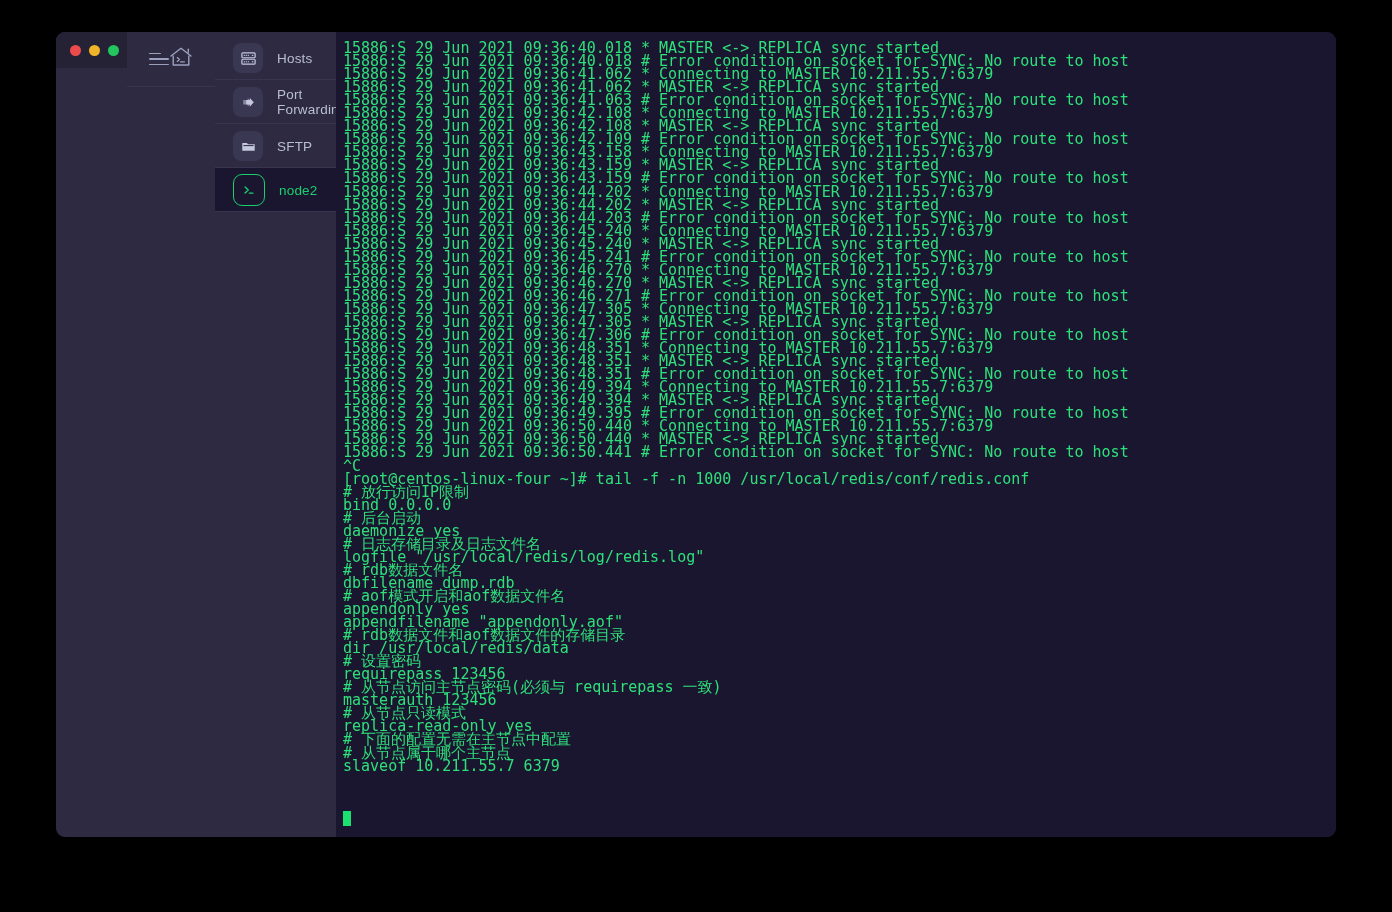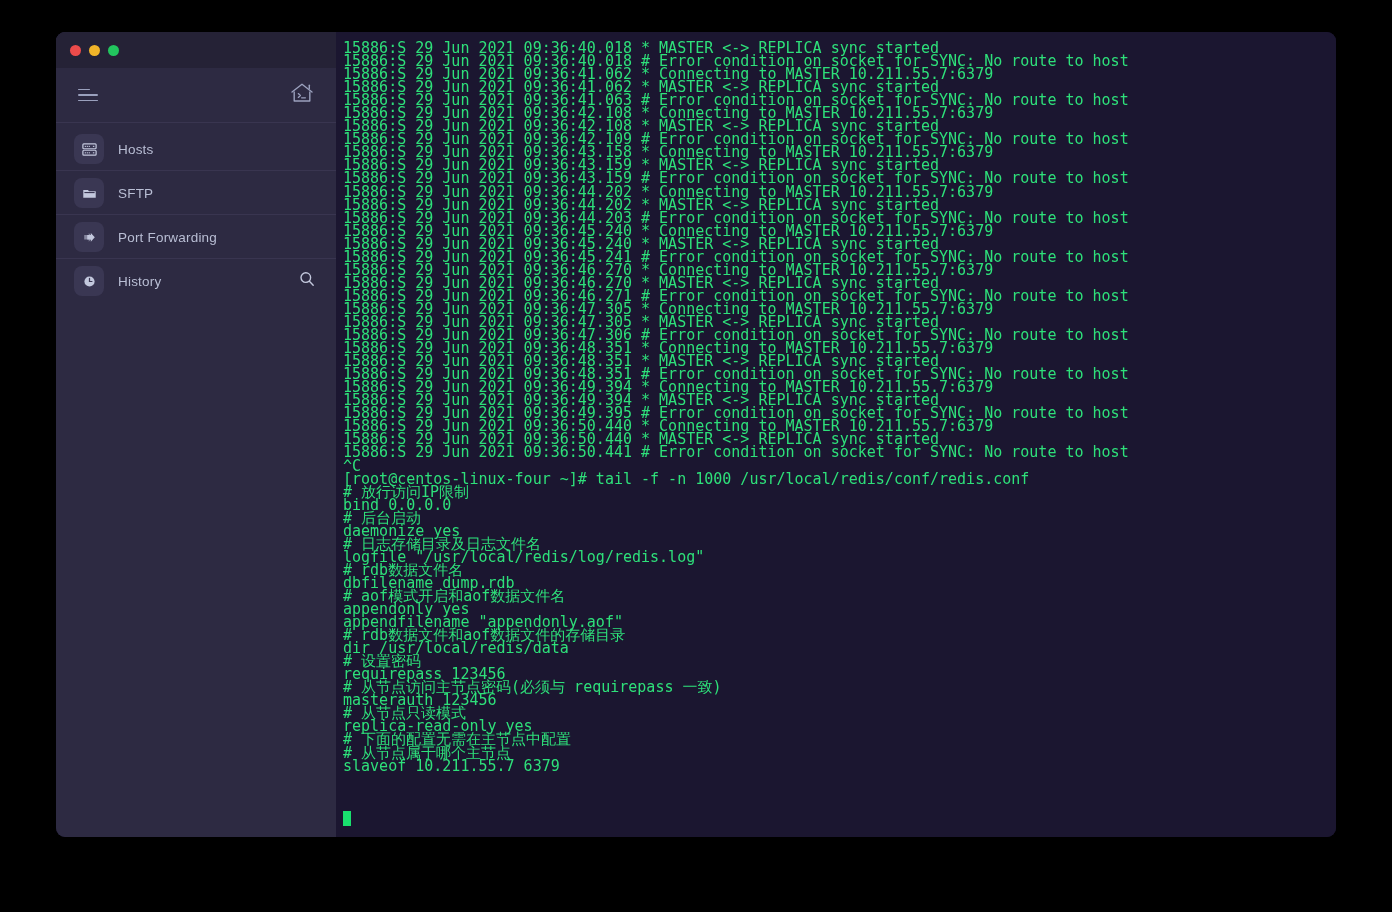--- a/index.html
+++ b/index.html
@@ -31,21 +31,21 @@
     display: flex;
     flex-direction: row;
   }
 
   
   .sidebar {
     width: 280px;
     height: 100%;
     background: #2d2a42;
     display: flex;
-    flex-direction: column;
+    flex-direction: row;
     flex: none;
     position: relative;
   }
 
   .titlebar {
     height: 36px;
     background: #252236;
     display: flex;
     align-items: center;
     padding-left: 14px;
@@ -229,57 +229,52 @@
               <rect x="12.6" y="11.9" width="1.5" height="1.2" fill="#c3c8dd"></rect>
             </svg>
           </span>
           <span class="nav-label">Hosts</span>
           <span class="sep"></span>
         </div>
 
         <div class="nav-item">
           <span class="nav-icon">
             <svg width="17" height="17" viewBox="0 0 18 18">
-              <path d="M2.4 5.2 L2.4 13.4 L15.6 13.4 L15.6 6.6 L8.6 6.6 L7.3 5.2 Z" fill="#c3c8dd"></path>
-              <rect x="3.6" y="7.4" width="10.8" height="1.2" fill="#3a3753"></rect>
-            </svg>
-          </span>
-          <span class="nav-label">SFTP</span>
+              <path d="M3.4 6.4 L8.2 6.4 L8.2 4.2 L12.4 8.8 L8.2 13.4 L8.2 11.2 L3.4 11.2 Z" fill="#c3c8dd" opacity="0.55"></path>
+              <path d="M6.6 6.4 L10.4 6.4 L10.4 4.2 L14.6 8.8 L10.4 13.4 L10.4 11.2 L6.6 11.2 Z" fill="#c3c8dd"></path>
+            </svg>
+          </span>
+          <span class="nav-label">Port Forwarding</span>
           <span class="sep"></span>
         </div>
 
         <div class="nav-item">
           <span class="nav-icon">
             <svg width="17" height="17" viewBox="0 0 18 18">
-              <path d="M3.4 6.4 L8.2 6.4 L8.2 4.2 L12.4 8.8 L8.2 13.4 L8.2 11.2 L3.4 11.2 Z" fill="#c3c8dd" opacity="0.55"></path>
-              <path d="M6.6 6.4 L10.4 6.4 L10.4 4.2 L14.6 8.8 L10.4 13.4 L10.4 11.2 L6.6 11.2 Z" fill="#c3c8dd"></path>
-            </svg>
-          </span>
-          <span class="nav-label">Port Forwarding</span>
-          <span class="sep"></span>
-        </div>
-
-
-
-
-        <div class="nav-item">
-          <span class="nav-icon">
-            <svg width="17" height="17" viewBox="0 0 18 18">
-              <circle cx="9" cy="9" r="5.4" fill="#c3c8dd"></circle>
-              <path d="M9 5.6 L9 9 L11.6 9" fill="none" stroke="#3a3753" stroke-width="1.3" stroke-linecap="round"></path>
-            </svg>
-          </span>
-          <span class="nav-label">History</span>
-          <span class="search-icon">
-            <svg width="18" height="18" viewBox="0 0 18 18">
-              <circle cx="7.8" cy="7.6" r="4.8" fill="none" stroke="#c3c8dd" stroke-width="1.4"></circle>
-              <path d="M11.4 11.2 L15.2 15.2" fill="none" stroke="#c3c8dd" stroke-width="1.4" stroke-linecap="round"></path>
-            </svg>
-          </span>
-        </div>
+              <path d="M2.4 5.2 L2.4 13.4 L15.6 13.4 L15.6 6.6 L8.6 6.6 L7.3 5.2 Z" fill="#c3c8dd"></path>
+              <rect x="3.6" y="7.4" width="10.8" height="1.2" fill="#3a3753"></rect>
+            </svg>
+          </span>
+          <span class="nav-label">SFTP</span>
+          <span class="sep"></span>
+        </div>
+
+
+        <div class="nav-item active">
+          <span class="nav-icon term-active">
+            <svg width="16" height="16" viewBox="0 0 18 18">
+              <path d="M4.6 5.6 L8.2 9 L4.6 12.4" fill="none" stroke="#19d06c" stroke-width="1.5" stroke-linecap="round" stroke-linejoin="round"></path>
+              <path d="M9.4 12.6 L13.4 12.6" fill="none" stroke="#19d06c" stroke-width="1.5" stroke-linecap="round"></path>
+            </svg>
+          </span>
+          <span class="nav-label">node2</span>
+          <span class="sep"></span>
+        </div>
+
+
 
       </div>
     </div>
 
     <div class="terminal">
       <div class="term-scroll" id="term-output"><div class="term-line">15886:S 29 Jun 2021 09:36:40.018 * MASTER &lt;-&gt; REPLICA sync started</div><div class="term-line">15886:S 29 Jun 2021 09:36:40.018 # Error condition on socket for SYNC: No route to host</div><div class="term-line">15886:S 29 Jun 2021 09:36:41.062 * Connecting to MASTER 10.211.55.7:6379</div><div class="term-line">15886:S 29 Jun 2021 09:36:41.062 * MASTER &lt;-&gt; REPLICA sync started</div><div class="term-line">15886:S 29 Jun 2021 09:36:41.063 # Error condition on socket for SYNC: No route to host</div><div class="term-line">15886:S 29 Jun 2021 09:36:42.108 * Connecting to MASTER 10.211.55.7:6379</div><div class="term-line">15886:S 29 Jun 2021 09:36:42.108 * MASTER &lt;-&gt; REPLICA sync started</div><div class="term-line">15886:S 29 Jun 2021 09:36:42.109 # Error condition on socket for SYNC: No route to host</div><div class="term-line">15886:S 29 Jun 2021 09:36:43.158 * Connecting to MASTER 10.211.55.7:6379</div><div class="term-line">15886:S 29 Jun 2021 09:36:43.159 * MASTER &lt;-&gt; REPLICA sync started</div><div class="term-line">15886:S 29 Jun 2021 09:36:43.159 # Error condition on socket for SYNC: No route to host</div><div class="term-line">15886:S 29 Jun 2021 09:36:44.202 * Connecting to MASTER 10.211.55.7:6379</div><div class="term-line">15886:S 29 Jun 2021 09:36:44.202 * MASTER &lt;-&gt; REPLICA sync started</div><div class="term-line">15886:S 29 Jun 2021 09:36:44.203 # Error condition on socket for SYNC: No route to host</div><div class="term-line">15886:S 29 Jun 2021 09:36:45.240 * Connecting to MASTER 10.211.55.7:6379</div><div class="term-line">15886:S 29 Jun 2021 09:36:45.240 * MASTER &lt;-&gt; REPLICA sync started</div><div class="term-line">15886:S 29 Jun 2021 09:36:45.241 # Error condition on socket for SYNC: No route to host</div><div class="term-line">15886:S 29 Jun 2021 09:36:46.270 * Connecting to MASTER 10.211.55.7:6379</div><div class="term-line">15886:S 29 Jun 2021 09:36:46.270 * MASTER &lt;-&gt; REPLICA sync started</div><div class="term-line">15886:S 29 Jun 2021 09:36:46.271 # Error condition on socket for SYNC: No route to host</div><div class="term-line">15886:S 29 Jun 2021 09:36:47.305 * Connecting to MASTER 10.211.55.7:6379</div><div class="term-line">15886:S 29 Jun 2021 09:36:47.305 * MASTER &lt;-&gt; REPLICA sync started</div><div class="term-line">15886:S 29 Jun 2021 09:36:47.306 # Error condition on socket for SYNC: No route to host</div><div class="term-line">15886:S 29 Jun 2021 09:36:48.351 * Connecting to MASTER 10.211.55.7:6379</div><div class="term-line">15886:S 29 Jun 2021 09:36:48.351 * MASTER &lt;-&gt; REPLICA sync started</div><div class="term-line">15886:S 29 Jun 2021 09:36:48.351 # Error condition on socket for SYNC: No route to host</div><div class="term-line">15886:S 29 Jun 2021 09:36:49.394 * Connecting to MASTER 10.211.55.7:6379</div><div class="term-line">15886:S 29 Jun 2021 09:36:49.394 * MASTER &lt;-&gt; REPLICA sync started</div><div class="term-line">15886:S 29 Jun 2021 09:36:49.395 # Error condition on socket for SYNC: No route to host</div><div class="term-line">15886:S 29 Jun 2021 09:36:50.440 * Connecting to MASTER 10.211.55.7:6379</div><div class="term-line">15886:S 29 Jun 2021 09:36:50.440 * MASTER &lt;-&gt; REPLICA sync started</div><div class="term-line">15886:S 29 Jun 2021 09:36:50.441 # Error condition on socket for SYNC: No route to host</div><div class="term-line">^C</div><div class="term-line">[root@centos-linux-four ~]# tail -f -n 1000 /usr/local/redis/conf/redis.conf</div><div class="term-line"># 放行访问IP限制</div><div class="term-line">bind 0.0.0.0</div><div class="term-line"># 后台启动</div><div class="term-line">daemonize yes</div><div class="term-line"># 日志存储目录及日志文件名</div><div class="term-line">logfile "/usr/local/redis/log/redis.log"</div><div class="term-line"># rdb数据文件名</div><div class="term-line">dbfilename dump.rdb</div><div class="term-line"># aof模式开启和aof数据文件名</div><div class="term-line">appendonly yes</div><div class="term-line">appendfilename "appendonly.aof"</div><div class="term-line"># rdb数据文件和aof数据文件的存储目录</div><div class="term-line">dir /usr/local/redis/data</div><div class="term-line"># 设置密码</div><div class="term-line">requirepass 123456</div><div class="term-line"># 从节点访问主节点密码(必须与 requirepass 一致)</div><div class="term-line">masterauth 123456</div><div class="term-line"># 从节点只读模式</div><div class="term-line">replica-read-only yes</div><div class="term-line"># 下面的配置无需在主节点中配置</div><div class="term-line"># 从节点属于哪个主节点</div><div class="term-line">slaveof 10.211.55.7 6379</div></div>
       <div class="cursor"></div>
     </div>
 
   </div>

